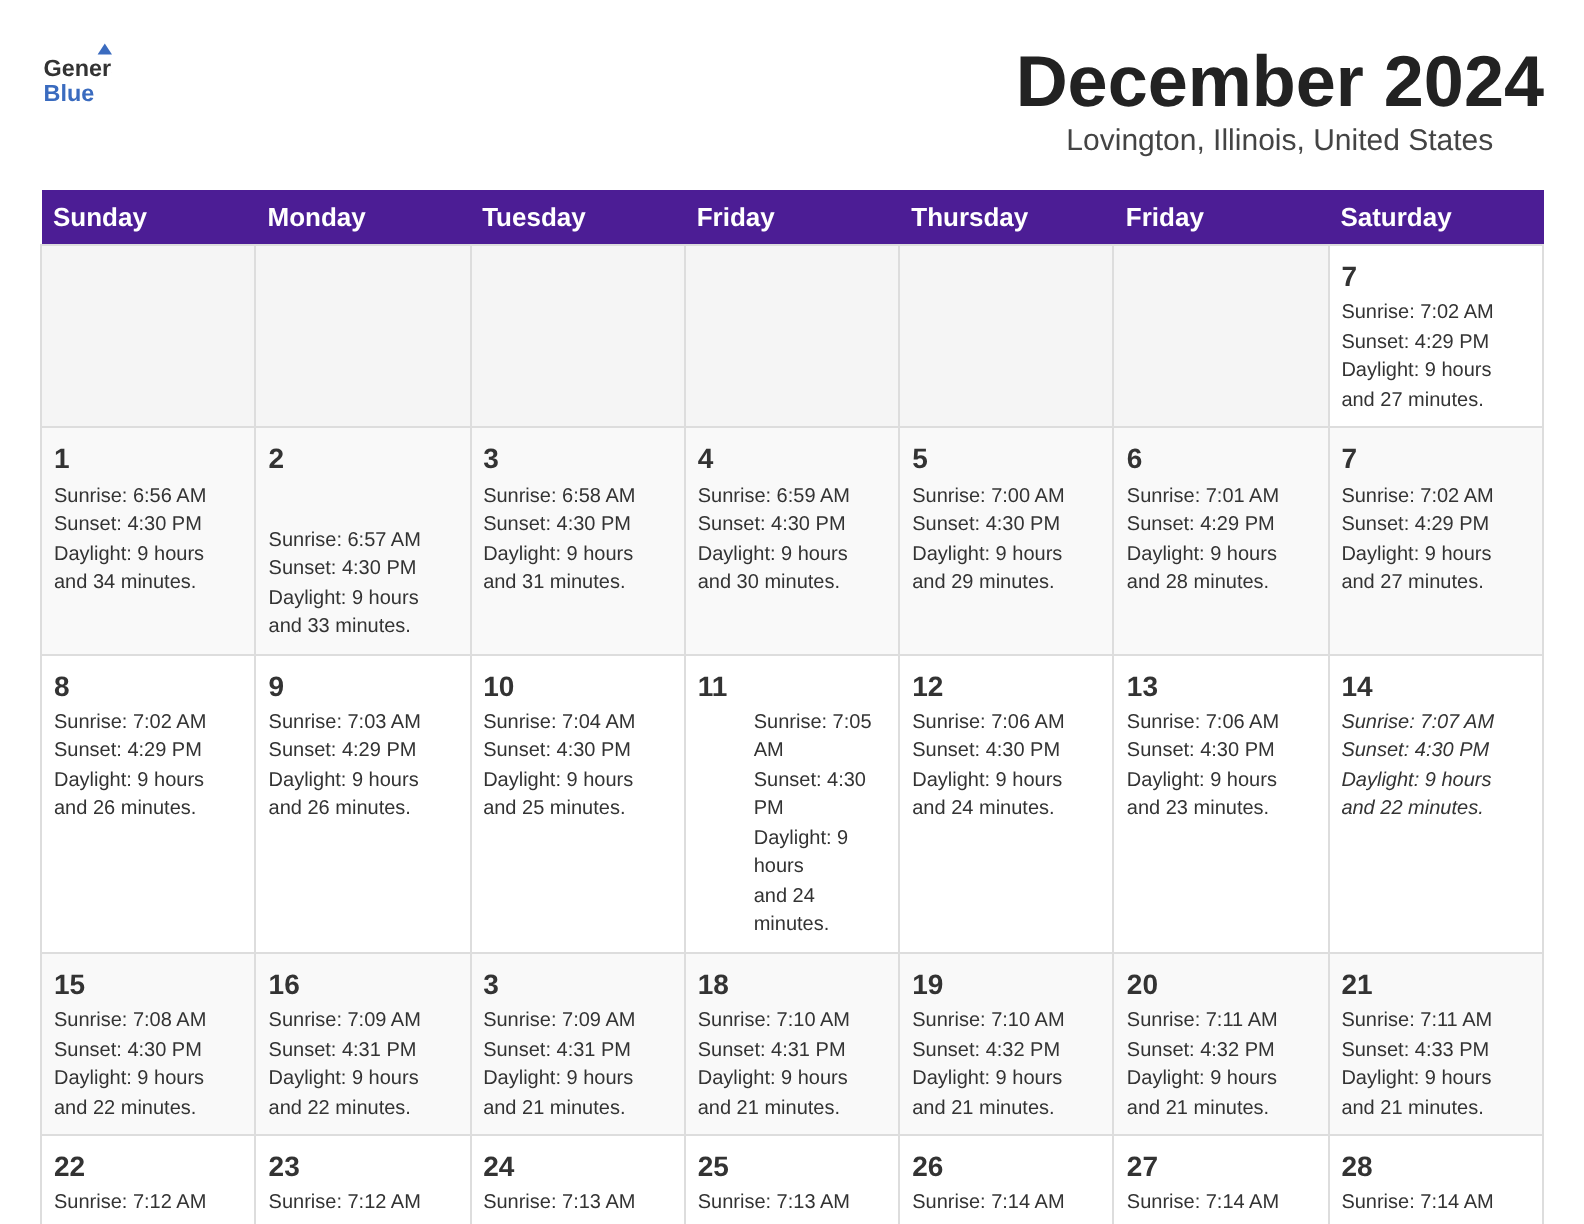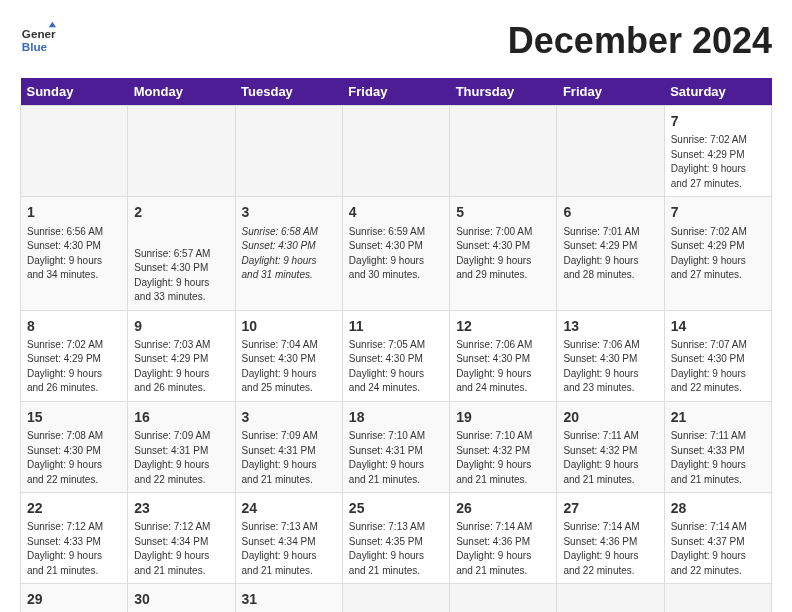--- a/index.html
+++ b/index.html
@@ -84,20 +84,21 @@
 <div class="header">
   <div class="logo">
     <svg class="logo-icon" viewBox="0 0 40 40" width="40" height="40">
       <text x="2" y="20" font-size="13" font-weight="bold" fill="#333" font-family="Arial">General</text>
       <text x="2" y="34" font-size="13" font-weight="bold" fill="#3a6bbf" font-family="Arial">Blue</text>
       <polygon points="32,8 40,8 36,2" fill="#3a6bbf"></polygon>
     </svg>
   </div>
   <div class="title-block">
     <div class="month-title">December 2024</div>
+    <div class="location">Lovington, Illinois, United States</div>
   </div>
 </div>
 
 <table>
   <thead>
     <tr>
     <th>Sunday</th>
         <th>Monday</th>
         <th>Tuesday</th>
         <th>Friday</th>
@@ -132,21 +133,21 @@
         </td>
         <td>
           <span class="day-num">2</span>
           <div class="day-info" style="white-space: pre-line; margin-top: 24px;">Sunrise: 6:57 AM
 Sunset: 4:30 PM
 Daylight: 9 hours
 and 33 minutes.</div>
         </td>
         <td>
           <span class="day-num">3</span>
-          <div class="day-info" style="white-space: pre-line; font-style: italic;">Sunrise: 6:58 AM
+          <div class="day-info" style="white-space: pre-line;">Sunrise: 6:58 AM
 Sunset: 4:30 PM
 Daylight: 9 hours
 and 31 minutes.</div>
         </td>
         <td>
           <span class="day-num">4</span>
           <div class="day-info" style="white-space: pre-line;">Sunrise: 6:59 AM
 Sunset: 4:30 PM
 Daylight: 9 hours
 and 30 minutes.</div>
@@ -190,42 +191,42 @@
         </td>
         <td>
           <span class="day-num">10</span>
           <div class="day-info" style="white-space: pre-line;">Sunrise: 7:04 AM
 Sunset: 4:30 PM
 Daylight: 9 hours
 and 25 minutes.</div>
         </td>
         <td>
           <span class="day-num">11</span>
-          <div class="day-info" style="white-space: pre-line;">Sunrise: 7:05 AM
+          <div class="day-info" style="white-space: pre-line; margin-left: 28px;">Sunrise: 7:05 AM
 Sunset: 4:30 PM
 Daylight: 9 hours
 and 24 minutes.</div>
         </td>
         <td>
           <span class="day-num">12</span>
           <div class="day-info" style="white-space: pre-line;">Sunrise: 7:06 AM
 Sunset: 4:30 PM
 Daylight: 9 hours
 and 24 minutes.</div>
         </td>
         <td>
           <span class="day-num">13</span>
           <div class="day-info" style="white-space: pre-line;">Sunrise: 7:06 AM
 Sunset: 4:30 PM
 Daylight: 9 hours
 and 23 minutes.</div>
         </td>
         <td>
           <span class="day-num">14</span>
-          <div class="day-info" style="white-space: pre-line;">Sunrise: 7:07 AM
+          <div class="day-info" style="white-space: pre-line; font-style: italic;">Sunrise: 7:07 AM
 Sunset: 4:30 PM
 Daylight: 9 hours
 and 22 minutes.</div>
         </td>
       </tr>
       <tr>
         <td>
           <span class="day-num">15</span>
           <div class="day-info" style="white-space: pre-line;">Sunrise: 7:08 AM
 Sunset: 4:30 PM

